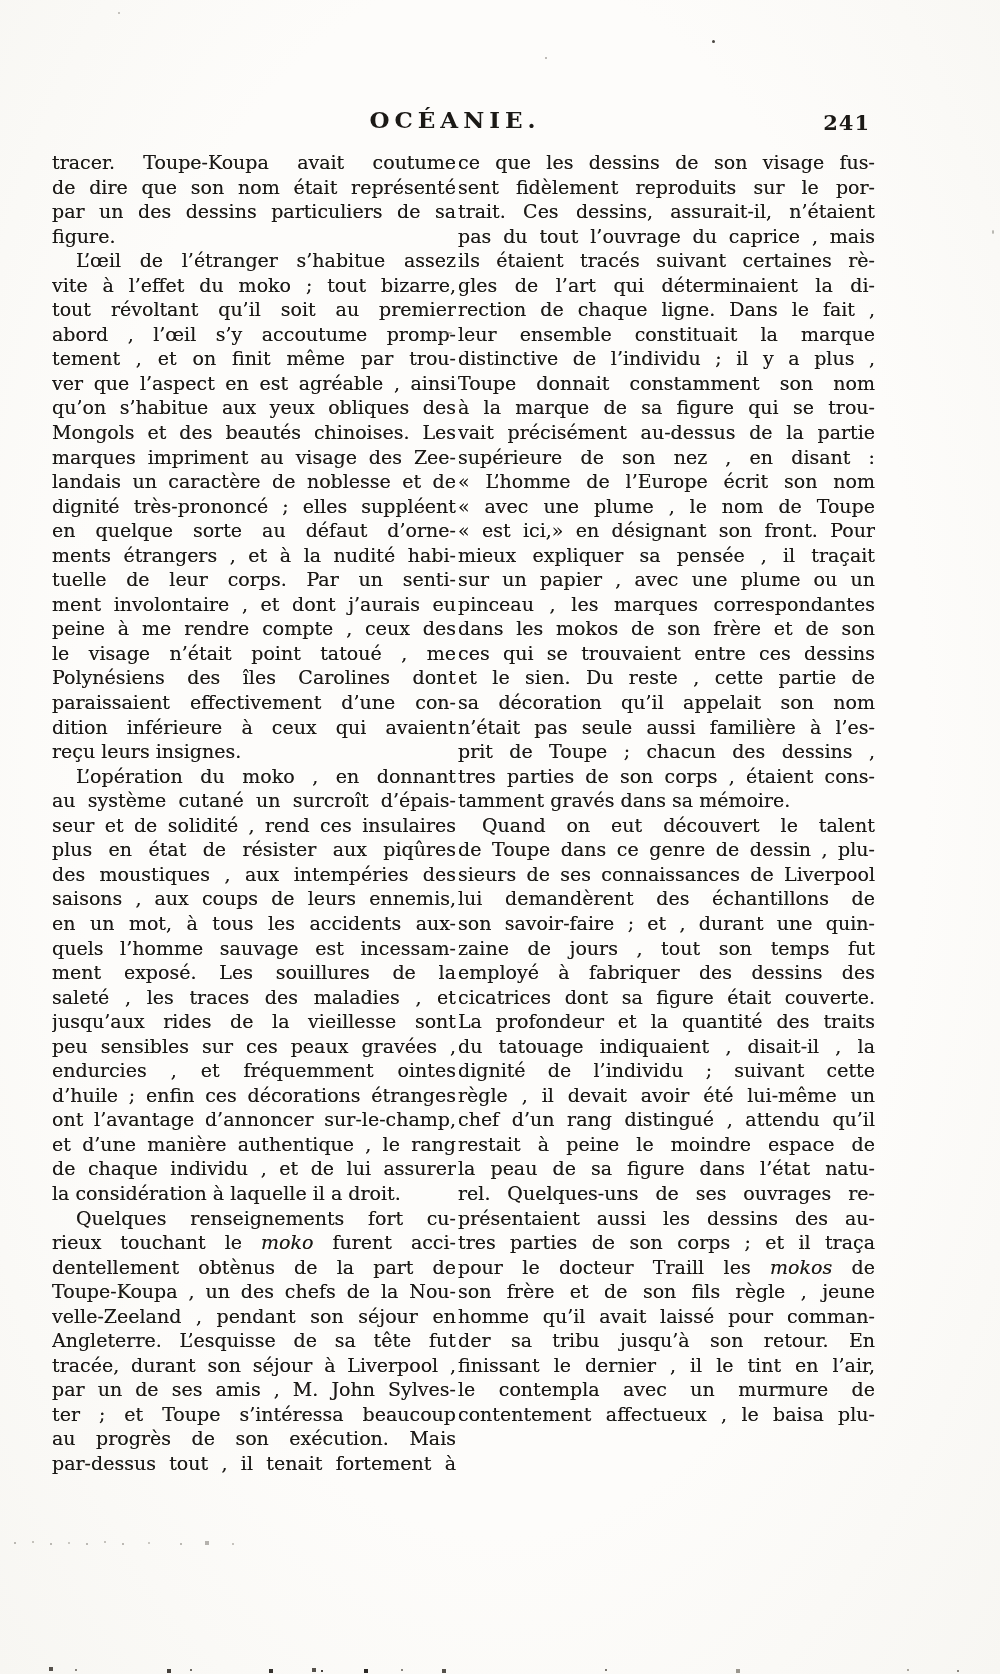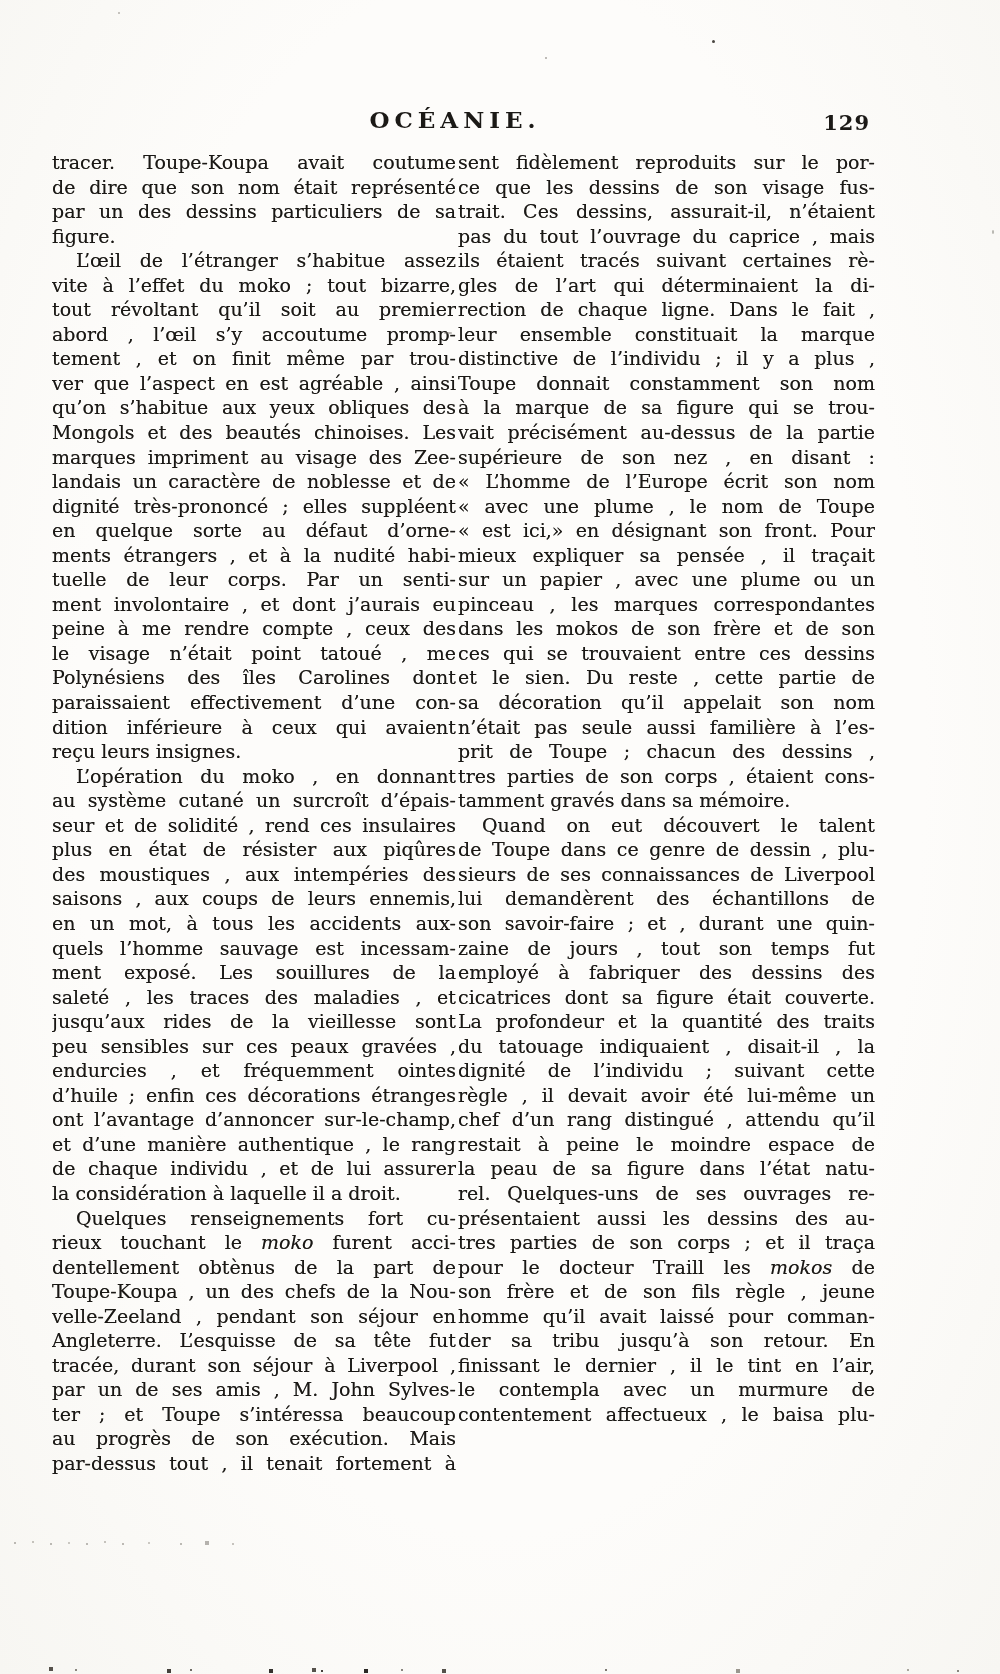--- a/index.html
+++ b/index.html
@@ -62,21 +62,21 @@
 </style>
 </head>
 <body>
 
 <div class="page">
 
   <div class="running-header">
     <span class="page-title">OCÉANIE.</span>
   </div>
 
-  <span class="page-number">129</span>
+  <span class="page-number">241</span>
 
   <div class="col col-left">
       <div class="line">tracer. Toupe-Koupa avait coutume</div>
       <div class="line">de dire que son nom était représenté</div>
       <div class="line">par un des dessins particuliers de sa</div>
       <div class="line end">figure.</div>
       <div class="line indent">L’œil de l’étranger s’habitue assez</div>
       <div class="line">vite à l’effet du moko ; tout bizarre,</div>
       <div class="line">tout révoltant qu’il soit au premier</div>
       <div class="line">abord , l’œil s’y accoutume promp-</div>
@@ -122,22 +122,22 @@
       <div class="line">velle-Zeeland , pendant son séjour en</div>
       <div class="line">Angleterre. L’esquisse de sa tête fut</div>
       <div class="line">tracée, durant son séjour à Liverpool ,</div>
       <div class="line">par un de ses amis , M. John Sylves-</div>
       <div class="line">ter ; et Toupe s’intéressa beaucoup</div>
       <div class="line">au progrès de son exécution. Mais</div>
       <div class="line">par-dessus tout , il tenait fortement à</div>
     </div>
 
   <div class="col col-right">
+      <div class="line">ce que les dessins de son visage fus-</div>
       <div class="line">sent fidèlement reproduits sur le por-</div>
-      <div class="line">ce que les dessins de son visage fus-</div>
       <div class="line">trait. Ces dessins, assurait-il, n’étaient</div>
       <div class="line">pas du tout l’ouvrage du caprice , mais</div>
       <div class="line">ils étaient tracés suivant certaines rè-</div>
       <div class="line">gles de l’art qui déterminaient la di-</div>
       <div class="line">rection de chaque ligne. Dans le fait ,</div>
       <div class="line">leur ensemble constituait la marque</div>
       <div class="line">distinctive de l’individu ; il y a plus ,</div>
       <div class="line">Toupe donnait constamment son nom</div>
       <div class="line">à la marque de sa figure qui se trou-</div>
       <div class="line">vait précisément au-dessus de la partie</div>

